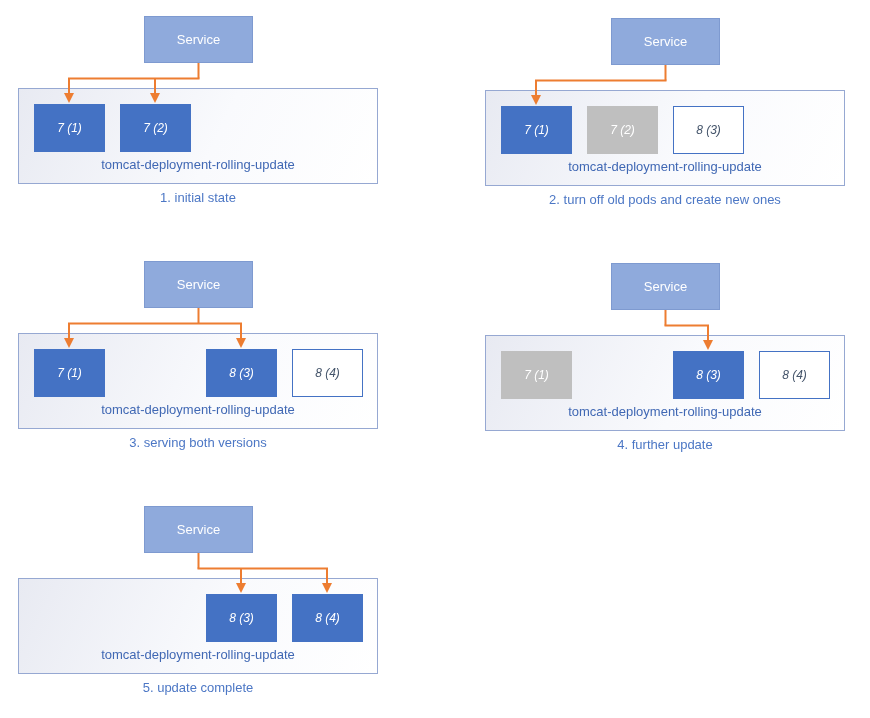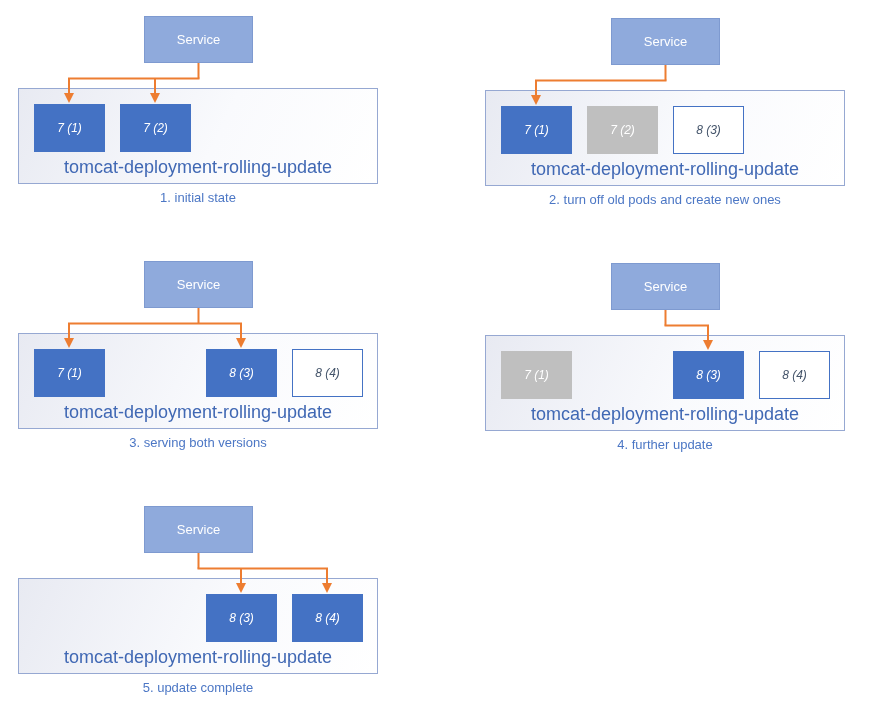--- a/index.html
+++ b/index.html
@@ -78,21 +78,21 @@
     background: var(--pod-new-fill, #fff);
     border: 1px solid var(--pod-new-border, #4472C4);
     color: var(--pod-new-text, #44546A);
   }
   .deployment-label {
     position: absolute;
     left: 0;
     top: 68px;
     width: 100%;
     text-align: center;
-    font-size: 18px;
+    font-size: 13px;
     color: var(--label-text, #4068B4);
   }
   .caption {
     position: absolute;
     left: -40px;
     top: 174px;
     width: 440px;
     text-align: center;
     font-size: 13px;
     color: var(--caption-text, #4472C4);

